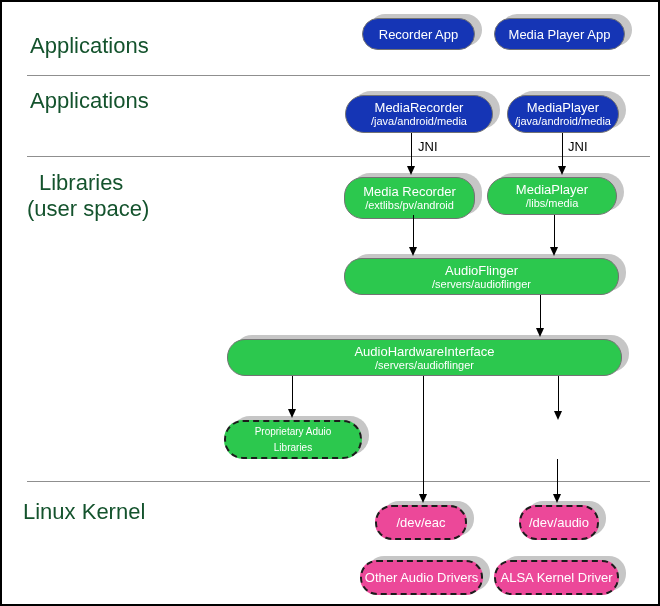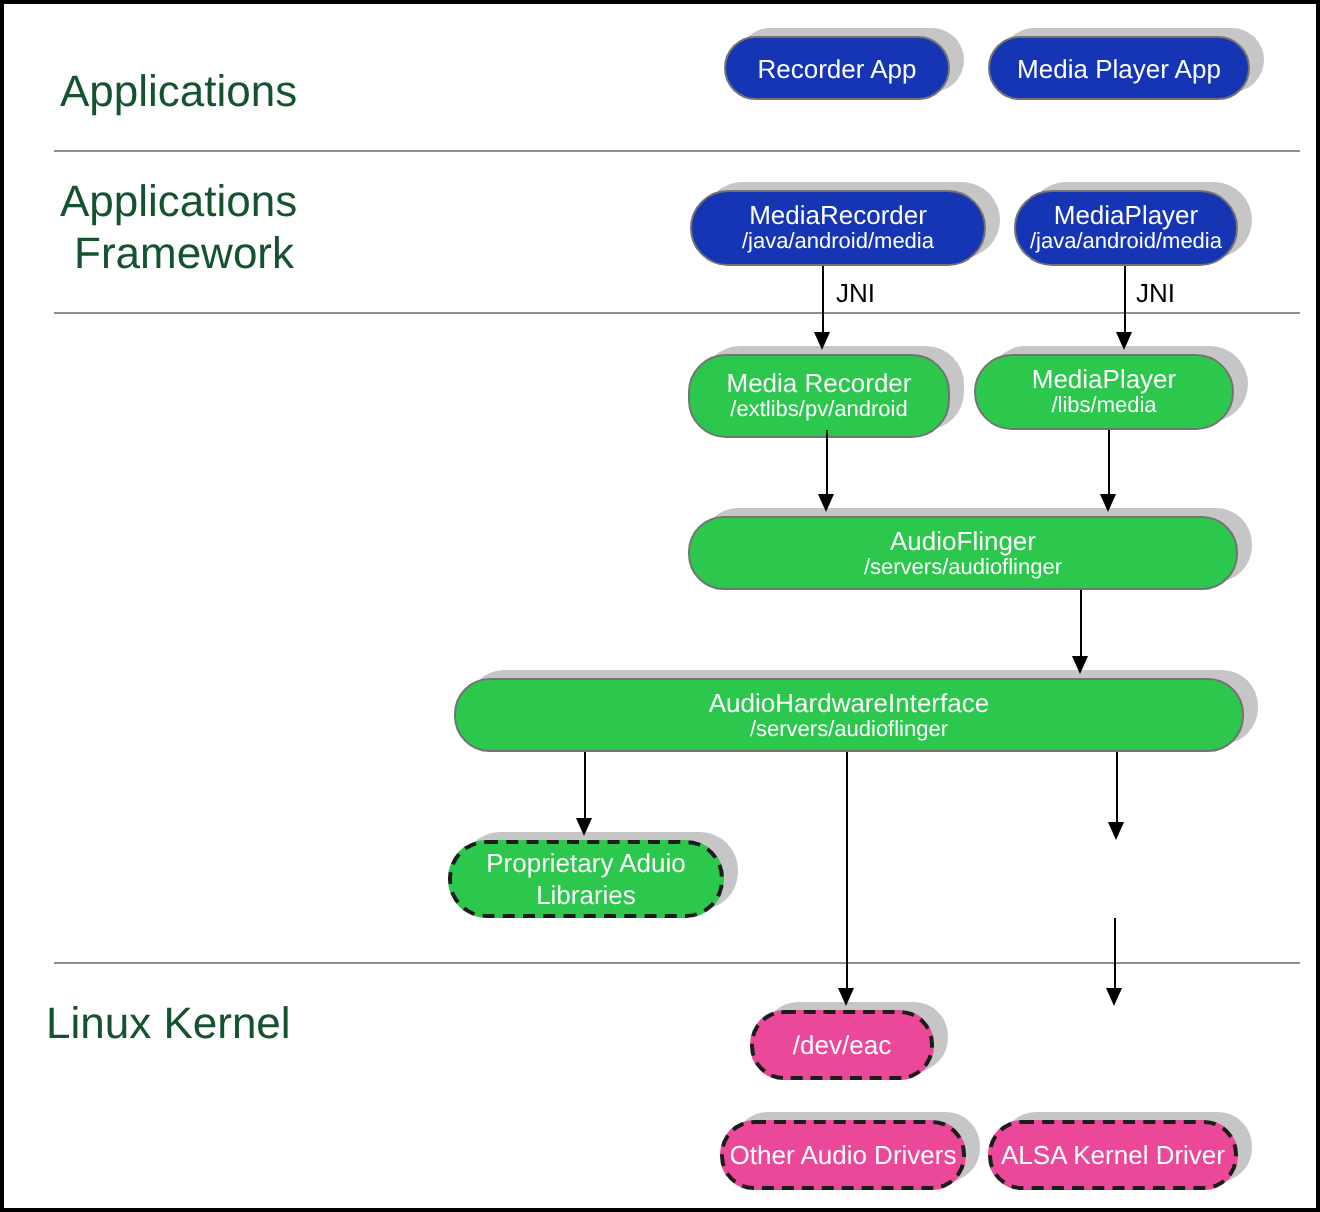--- a/index.html
+++ b/index.html
@@ -22,38 +22,41 @@
     box-shadow:7px -4px 0 0 #c6c6c6;
   }
   .solid{border:1px solid #737373;}
   .dashed{border:2px dashed #1c1c1c;}
   .blue{background:#1535b5;}
   .green{background:#2cc84e;}
   .red{background:#ec4899;}
   .t{font-size:13px;line-height:15px;}
   .t14{font-size:14px;line-height:16px;}
   .s{font-size:11px;line-height:13px;}
-  .wrap2{font-size:13px;line-height:16px;width:112px;}
+  .wrap2{font-size:10px;line-height:16px;width:112px;}
   .vline{position:absolute;width:1px;background:#000;}
   .ahead{position:absolute;width:0;height:0;border-left:4px solid transparent;border-right:4px solid transparent;border-top:9px solid #000;}
   .jni{position:absolute;color:#000000;font-size:13px;line-height:14px;}
 </style>
 </head>
 <body>
 
 <div class="frame">
 
   <div class="divider" style="top:73px"></div>
   <div class="divider" style="top:154px"></div>
   <div class="divider" style="top:479px"></div>
 
   <div class="rowlabel" style="left:28px;top:31px">Applications</div>
   <div class="rowlabel" style="left:28px;top:86px">
     <div>Applications</div>
-    <div style="padding-left:7px">Framework</div>
+  </div>
+  <div class="rowlabel" style="left:25px;top:168px">
+    <div style="padding-left:12px">Libraries</div>
+    <div>(user space)</div>
   </div>
   <div class="rowlabel" style="left:21px;top:497px">Linux Kernel</div>
 
   <div class="node blue solid" style="left:360px;top:16px;width:113px;height:32px;border-radius:16px">
     <div class="t">Recorder App</div>
   </div>
   <div class="node blue solid" style="left:492px;top:16px;width:131px;height:32px;border-radius:16px">
     <div class="t">Media Player App</div>
   </div>
 
@@ -85,20 +88,23 @@
     <div class="t">AudioHardwareInterface</div>
     <div class="s">/servers/audioflinger</div>
   </div>
   <div class="node green dashed" style="left:222px;top:418px;width:138px;height:39px;border-radius:19px">
     <div class="wrap2">Proprietary Aduio Libraries</div>
   </div>
 
   <div class="node red dashed" style="left:373px;top:503px;width:92px;height:35px;border-radius:17px">
     <div class="t">/dev/eac</div>
   </div>
+  <div class="node red dashed" style="left:517px;top:503px;width:80px;height:35px;border-radius:17px">
+    <div class="t">/dev/audio</div>
+  </div>
   <div class="node red dashed" style="left:492px;top:558px;width:125px;height:35px;border-radius:17px">
     <div class="t">ALSA Kernel Driver</div>
   </div>
   <div class="node red dashed" style="left:358px;top:558px;width:123px;height:35px;border-radius:17px">
     <div class="t">Other Audio Drivers</div>
   </div>
 
   <div class="vline" style="left:409px;top:131px;height:34px"></div>
   <div class="ahead" style="left:405px;top:164px"></div>
 

